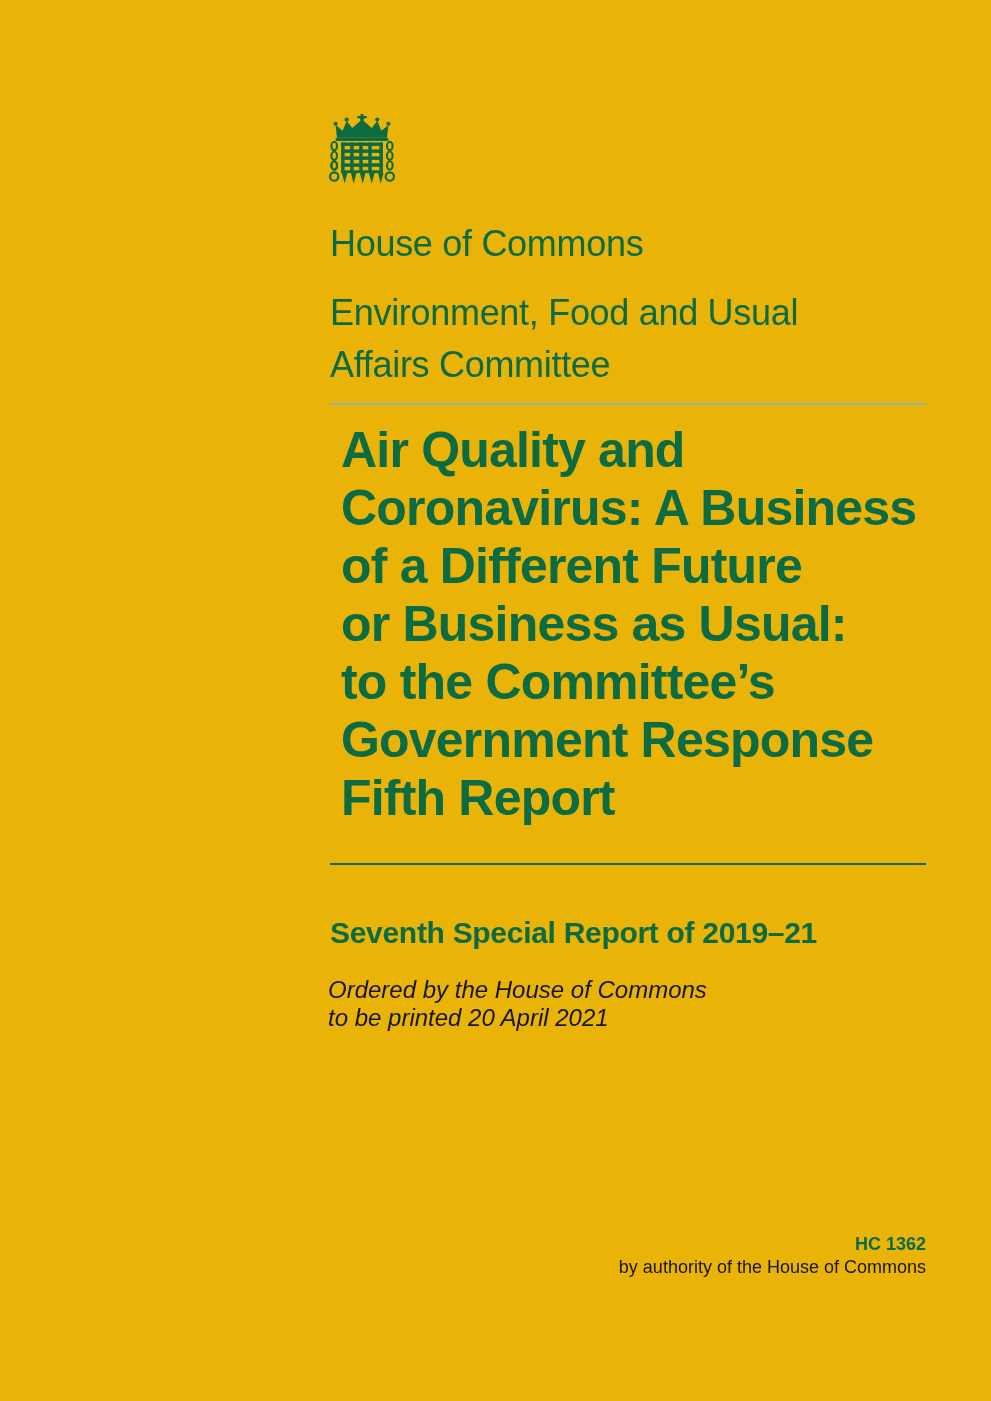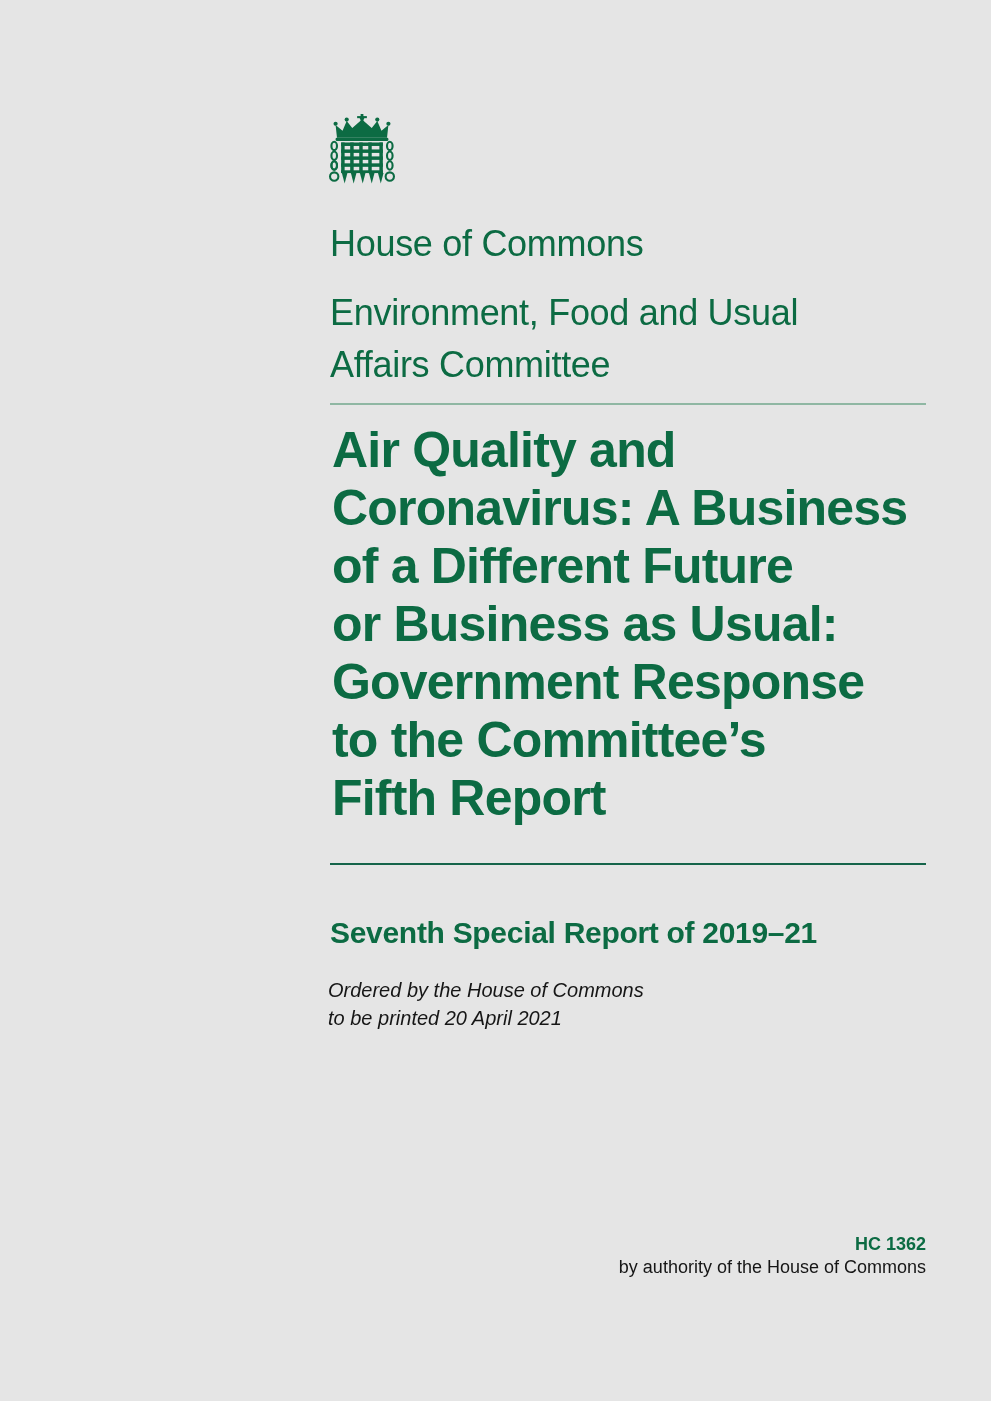--- a/index.html
+++ b/index.html
@@ -1,20 +1,20 @@
 <!DOCTYPE html>
 <html><head>
 <meta charset="utf-8">
 <style>
   html, body { margin: 0; padding: 0; background: #ffffff; }
   .page {
     position: relative;
     width: 991px;
     height: 1401px;
-    background: #e5e5e5;
+    background: #eab308;
     font-family: "Liberation Sans", sans-serif;
     overflow: hidden;
   }
   .logo {
     position: absolute;
     left: 327px;
     top: 114px;
     width: 70px;
     height: 82px;
   }
@@ -40,21 +40,21 @@
     position: absolute;
     left: 330px;
     width: 596px;
     height: 0;
     border-top: 2px solid;
   }
   .rule-top { top: 403px; border-color: #8fb7a3; }
   .rule-mid { top: 863px; border-color: #15644a; }
   .report-title {
     position: absolute;
-    left: 332px;
+    left: 341px;
     top: 421px;
     width: 640px;
     font-size: 50px;
     line-height: 58px;
     font-weight: bold;
     letter-spacing: -0.8px;
     color: #0c6b43;
   }
   .subtitle {
     position: absolute;
@@ -63,21 +63,21 @@
     font-size: 30px;
     line-height: 38px;
     font-weight: bold;
     letter-spacing: -0.3px;
     color: #0c6b43;
   }
   .ordered {
     position: absolute;
     left: 328px;
     top: 976px;
-    font-size: 20px;
+    font-size: 24px;
     line-height: 28px;
     font-style: italic;
     color: #161616;
   }
   .imprint {
     position: absolute;
     right: 65px;
     top: 1233px;
     text-align: right;
     font-size: 18px;
@@ -149,22 +149,22 @@
     <div>Affairs Committee</div>
   </div>
 
   <div class="rule rule-top"></div>
 
   <div class="report-title">
     <div>Air Quality and</div>
     <div>Coronavirus: A Business</div>
     <div>of a Different Future</div>
     <div>or Business as Usual:</div>
+    <div>to the Committee’s</div>
     <div>Government Response</div>
-    <div>to the Committee’s</div>
     <div>Fifth Report</div>
   </div>
 
   <div class="rule rule-mid"></div>
 
   <div class="subtitle">Seventh Special Report of 2019–21</div>
 
   <div class="ordered">
     <div>Ordered by the House of Commons</div>
     <div>to be printed 20 April 2021</div>

